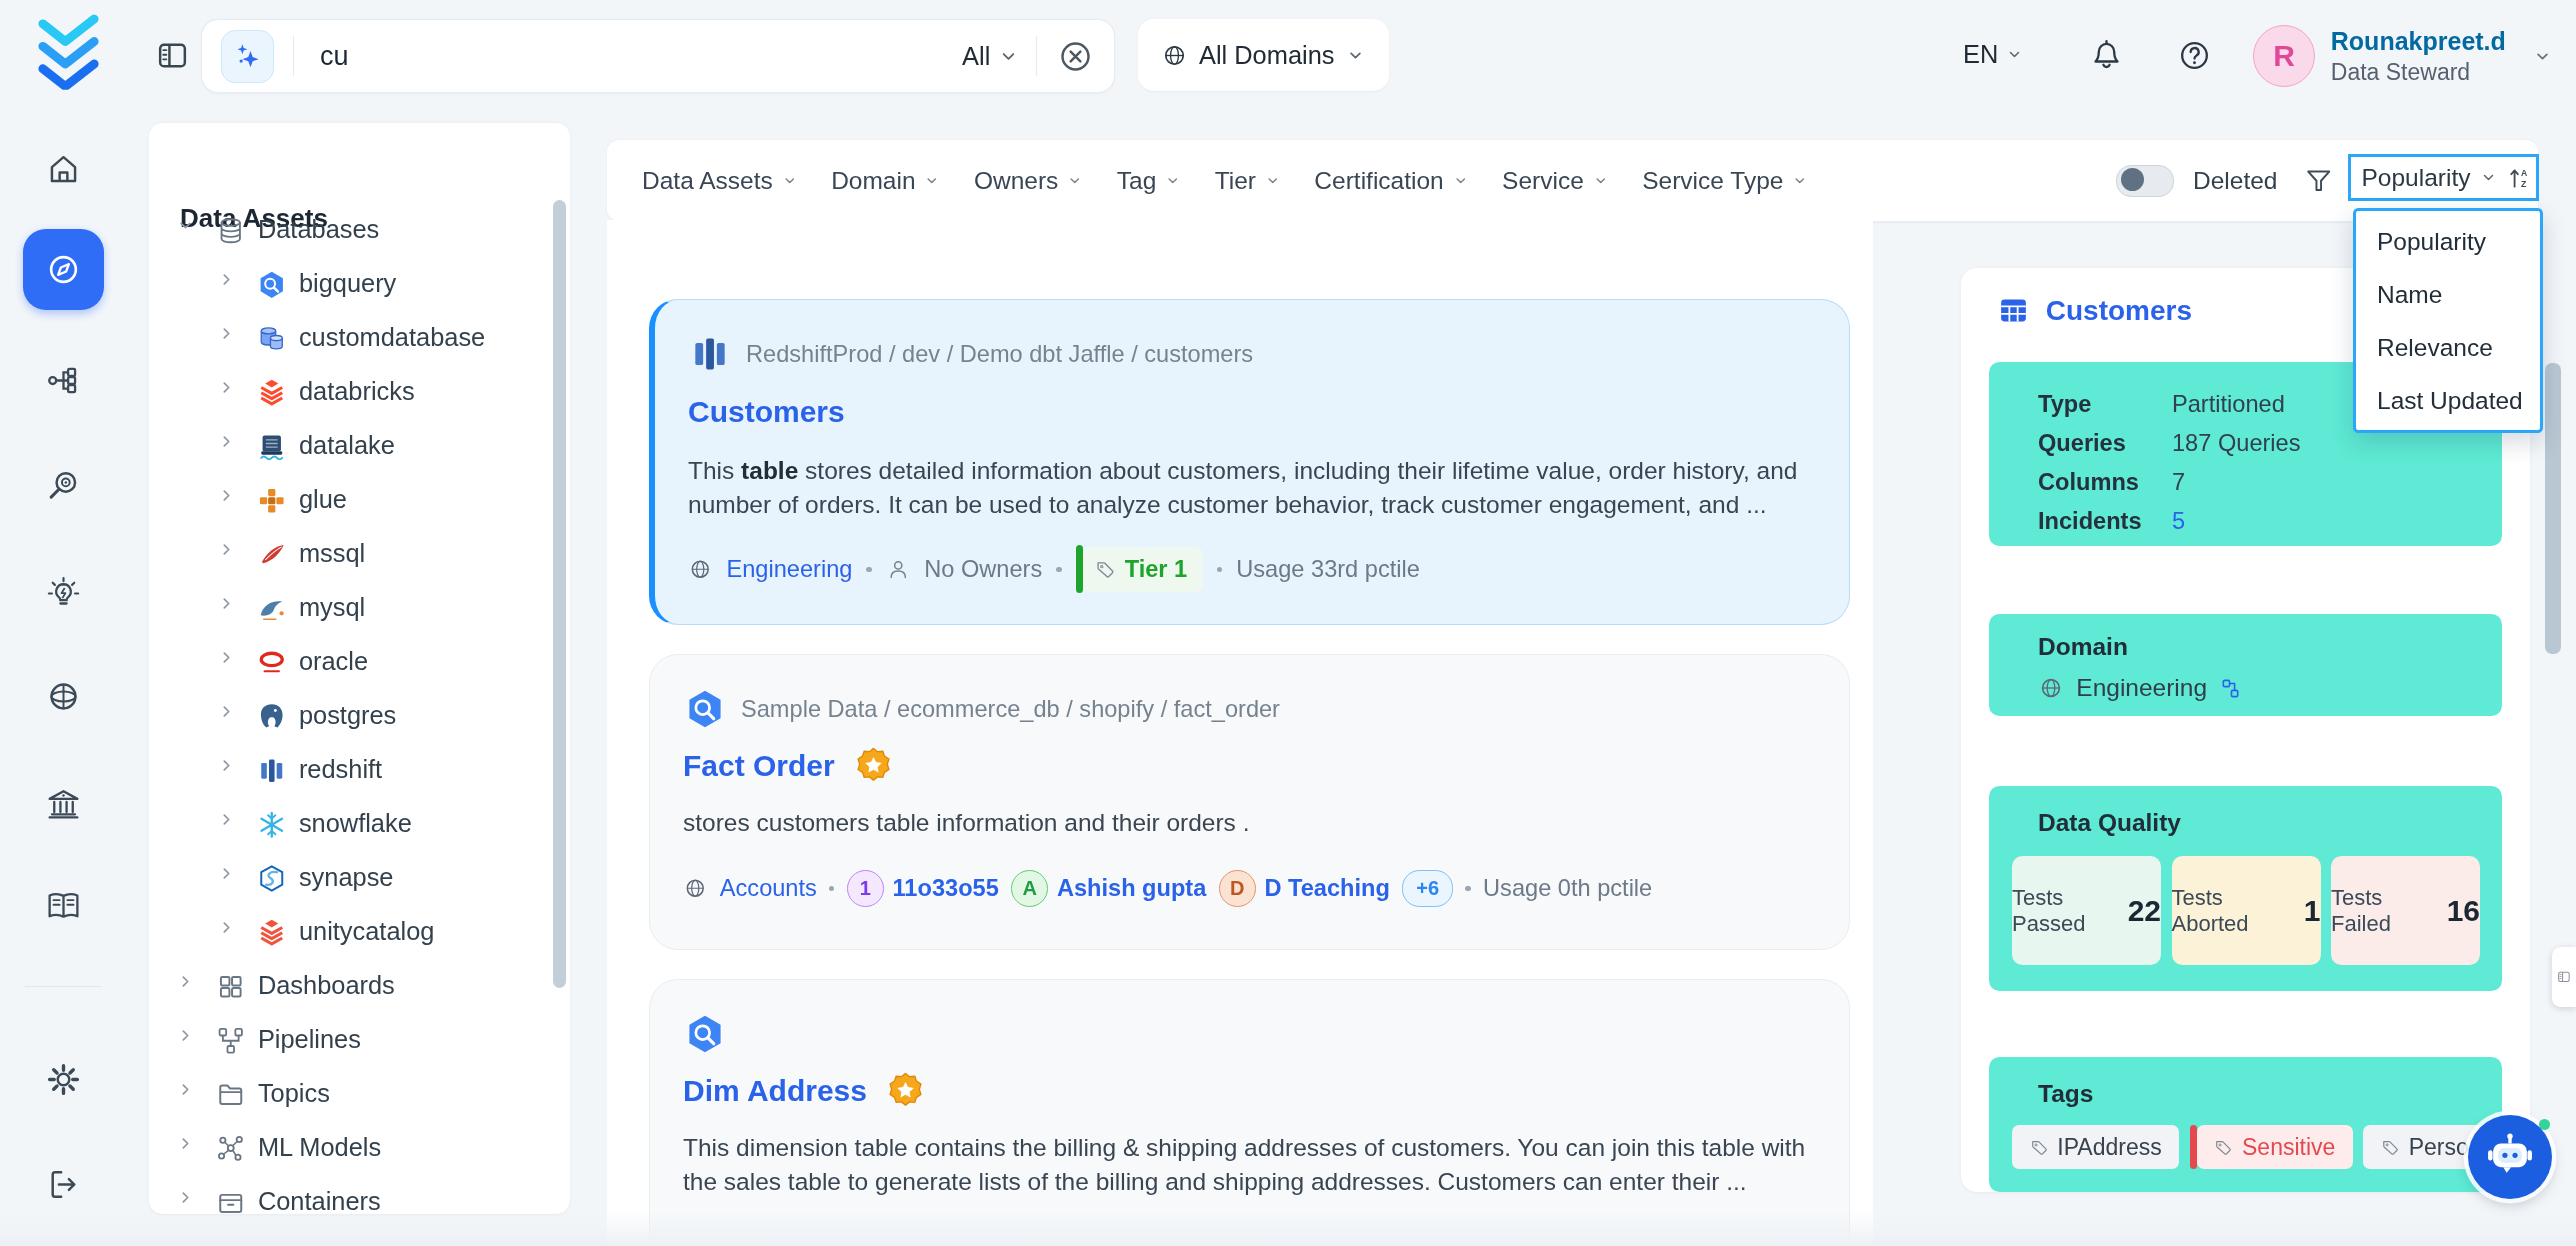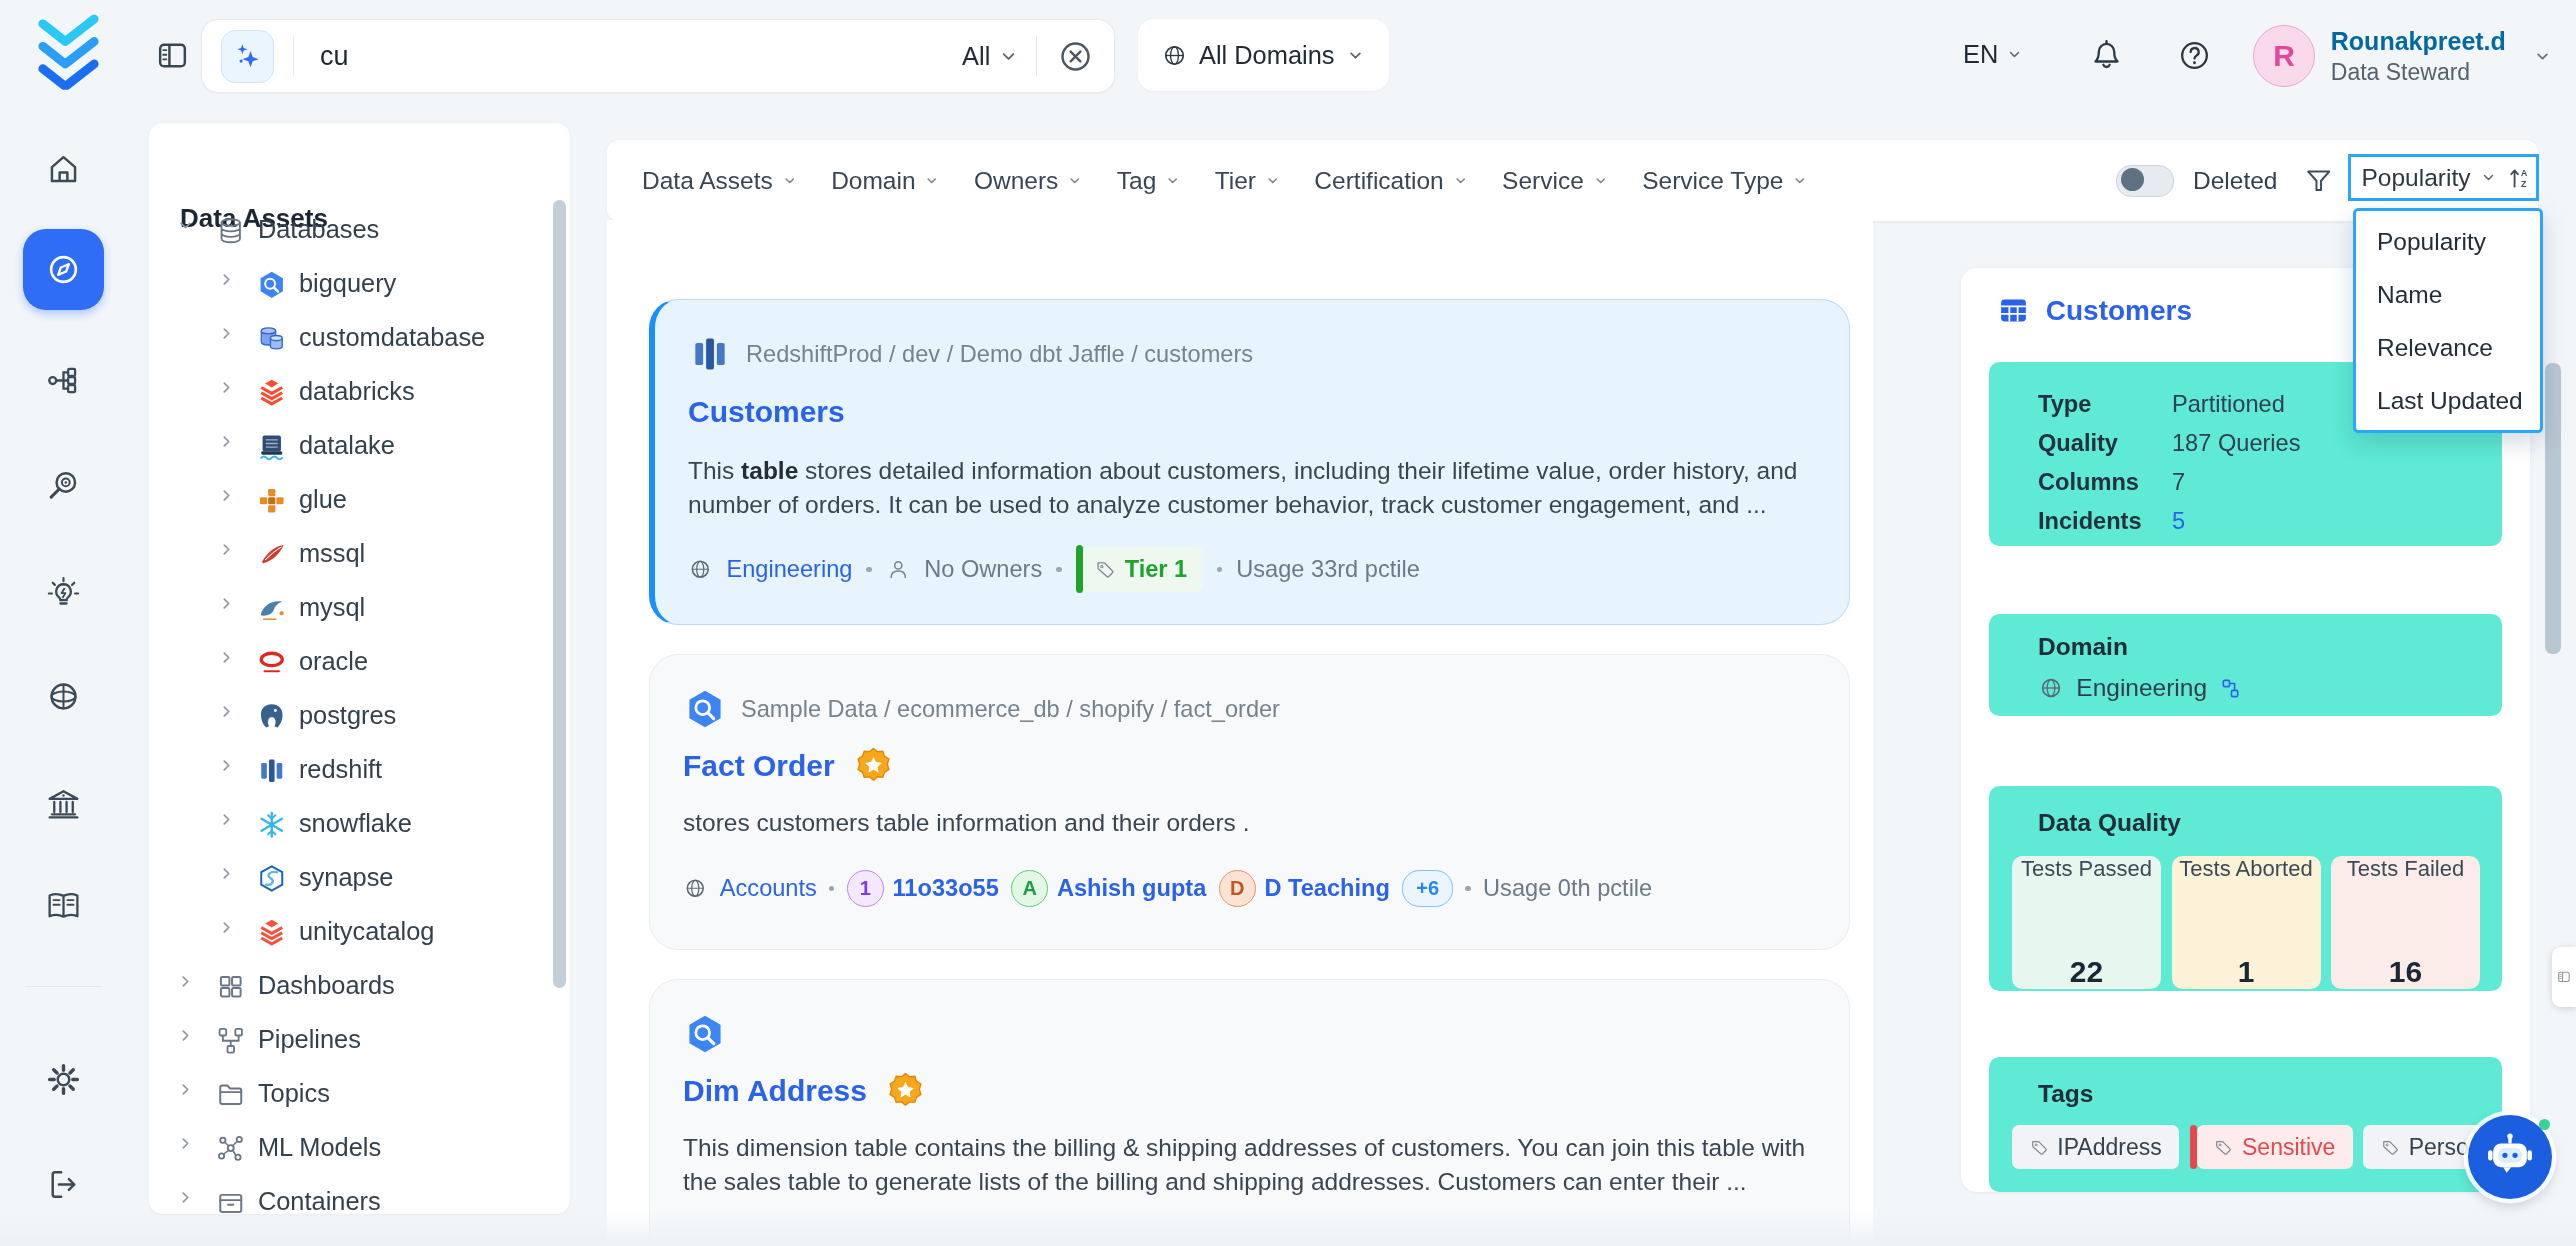--- a/index.html
+++ b/index.html
@@ -67,21 +67,21 @@
   .morechip{height:35px;min-width:49px;border-radius:17.5px;background:#eaf5fe;border:1.3px solid #7fc0f7;color:#2a86f0;
             display:flex;align-items:center;justify-content:center;font-size:20px;font-weight:600}
 
   
   .subcard{position:absolute;background:#5eead4;border-radius:10.5px}
   .sumrow{display:flex;align-items:center;height:39px;font-size:23.6px}
   .sumrow .l{width:134px;font-weight:700;color:#25313e}
   .sumrow .v{color:#31404f}
   .sumrow .v[data-link="true"]{color:var(--accent,#2a62e9)}
   .heading{font-size:24.5px;font-weight:700;color:#212d3a}
-  .dqtile{width:149px;height:133px;border-radius:10.5px;display:flex;flex-direction:column;align-items:center;justify-content:space-between;gap:7px}
+  .dqtile{width:149px;height:109px;border-radius:10.5px;display:flex;flex-direction:row;align-items:center;justify-content:flex-end;gap:7px}
   .dqtile .tl{font-size:22px;color:#3c4a57}
   .dqtile .tv{font-size:30px;font-weight:700;color:#1b2733}
   .dqtile[data-tone="green"]{background:#e7f6ee}
   .dqtile[data-tone="amber"]{background:#fbf2d7}
   .dqtile[data-tone="red"]{background:#fbebe9}
   .tagpill{display:flex;align-items:center;gap:8.8px;height:44px;padding:0 17.5px;border-radius:7px;background:#f1f3f6;
            font-size:23px;color:#37424e;position:relative}
   .tagpill[data-tone="sensitive"]{background:#fdeceb;color:var(--sensitive,#e5484d);margin-left:7px}
   .tagpill[data-tone="sensitive"]::before{content:"";position:absolute;left:-7px;top:0;bottom:0;width:7px;border-radius:5.3px;background:var(--sensitive,#e5484d)}
 
@@ -823,21 +823,21 @@
   </div>
 
   <div class="subcard" style="left:1989px;top:362px;width:513px;height:184px;padding-top:23px;box-sizing:border-box">
 
       <div class="sumrow" style="padding-left:49px">
         <span class="l">Type</span>
         <span class="v">Partitioned</span>
       </div>
 
       <div class="sumrow" style="padding-left:49px">
-        <span class="l">Quality</span>
+        <span class="l">Queries</span>
         <span class="v">187 Queries</span>
       </div>
 
       <div class="sumrow" style="padding-left:49px">
         <span class="l">Columns</span>
         <span class="v">7</span>
       </div>
 
       <div class="sumrow" style="padding-left:49px">
         <span class="l">Incidents</span>

